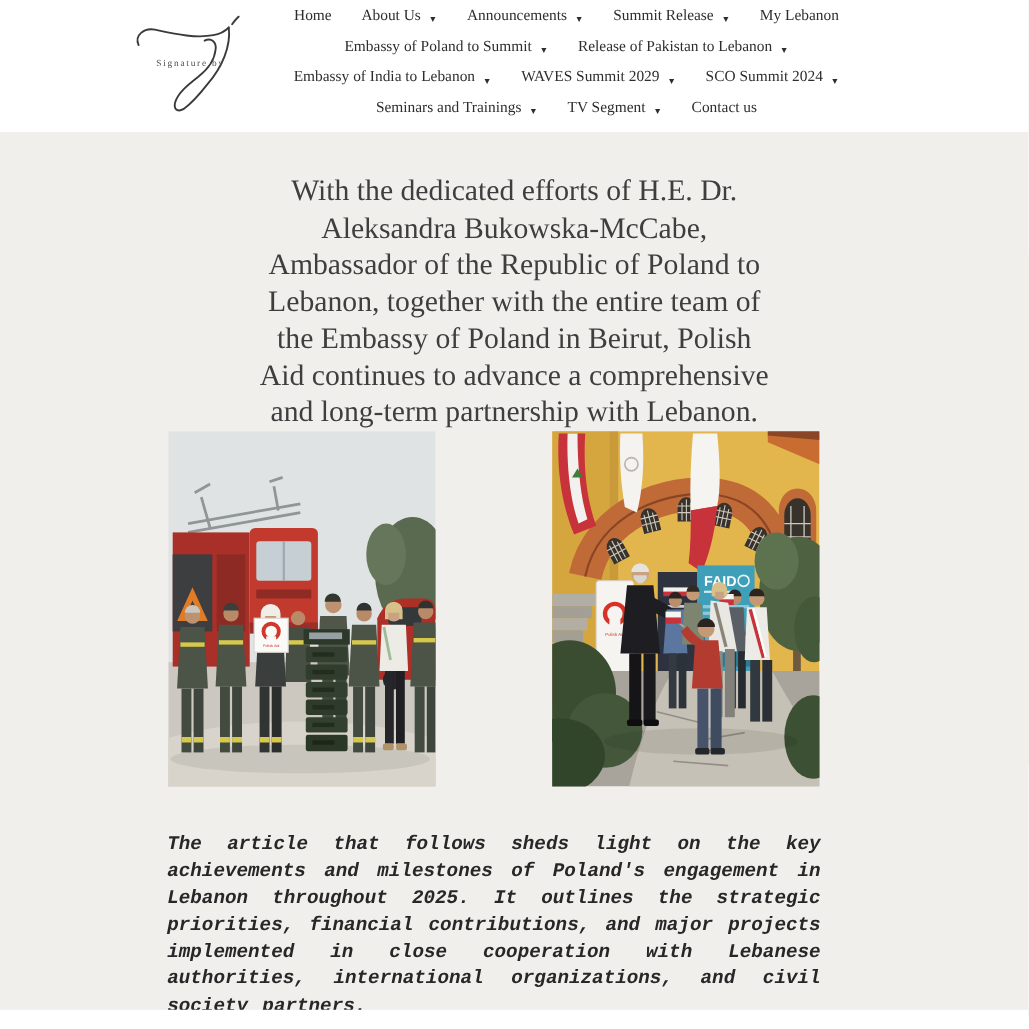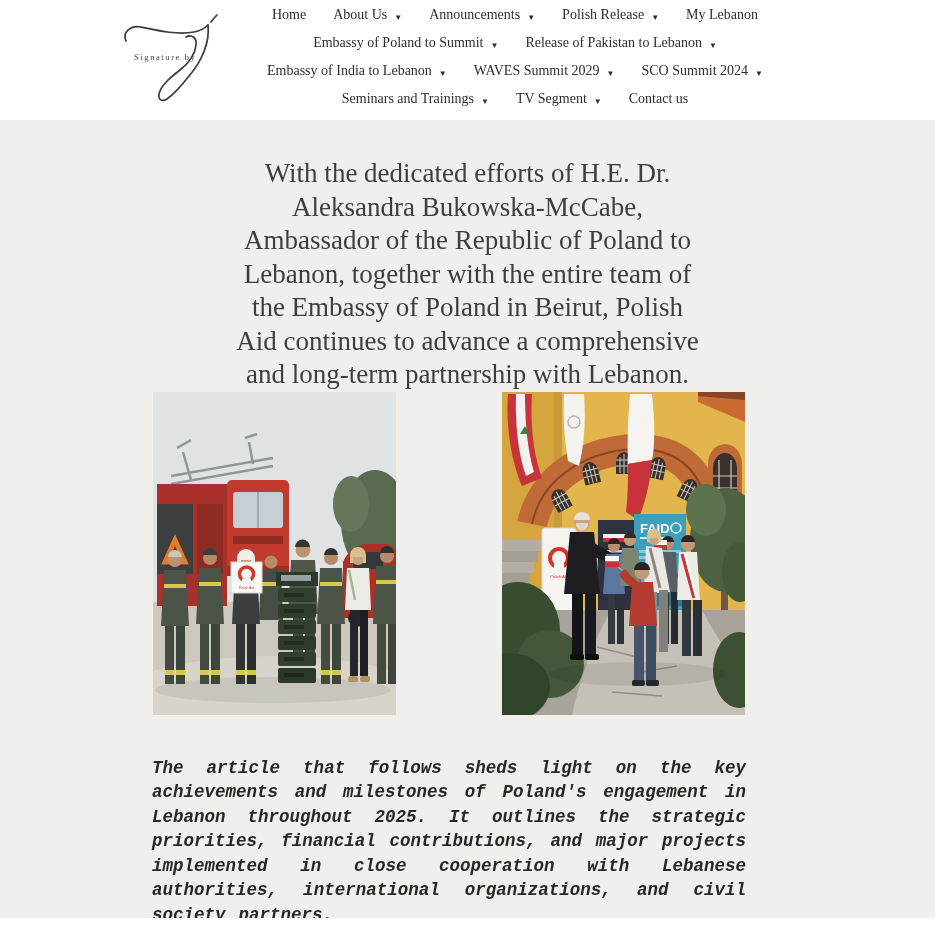--- a/index.html
+++ b/index.html
@@ -7,21 +7,21 @@
   body {
     width:935px; height:935px; overflow:hidden;
     background:#ffffff;
     font-family:"Liberation Serif", serif;
   }
   
   .site-header { position:relative; height:120px; background:#ffffff; }
   .logo { position:absolute; left:120px; top:14px; width:110px; height:92px; cursor:pointer; }
   .logo svg { position:absolute; left:0; top:0; }
   .logo-text {
-    position:absolute; left:14px; top:38px;
+    position:absolute; left:22px; top:38px;
     font-size:8.5px; letter-spacing:1.6px; color:#4b4b4b; white-space:nowrap;
   }
   .main-nav {
     position:absolute; left:95px; right:0; top:5px; height:112px;
     display:flex; flex-direction:column; justify-content:flex-start; gap:9px;
     padding-top:2px;
   }
   .nav-row { display:flex; justify-content:center; align-items:baseline; gap:27px; height:19px; }
   .nav-item {
     display:flex; align-items:flex-end; gap:7px;
@@ -74,21 +74,21 @@
         </span>
       <span class="nav-item">
           <span>About Us</span>
           <span class="caret">▼</span>
         </span>
       <span class="nav-item">
           <span>Announcements</span>
           <span class="caret">▼</span>
         </span>
       <span class="nav-item">
-          <span>Polish Release</span>
+          <span>Summit Release</span>
           <span class="caret">▼</span>
         </span>
       <span class="nav-item">
           <span>My Lebanon</span>
         </span>
     </div>
     <div class="nav-row">
       <span class="nav-item">
           <span>Embassy of Poland to Summit</span>
           <span class="caret">▼</span>

